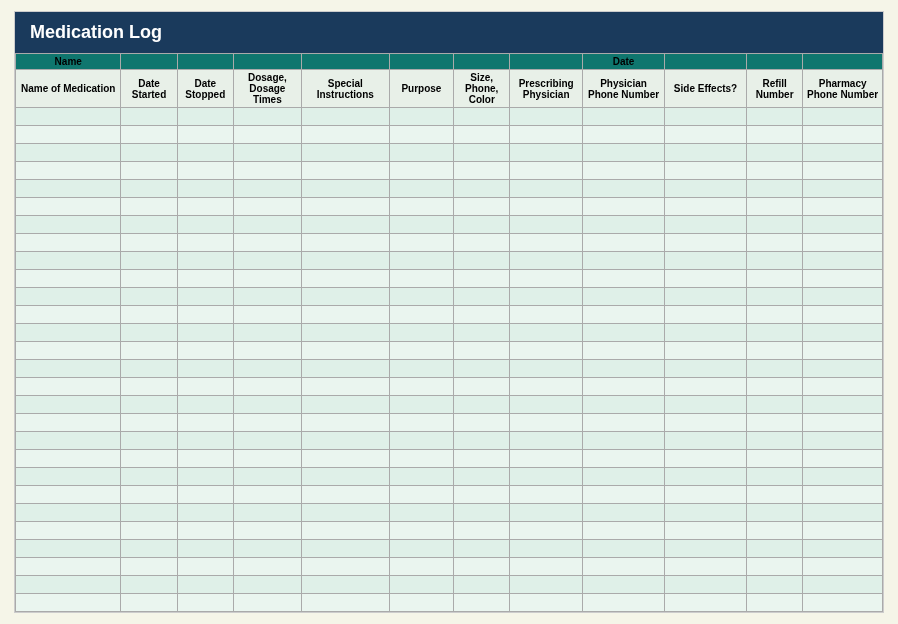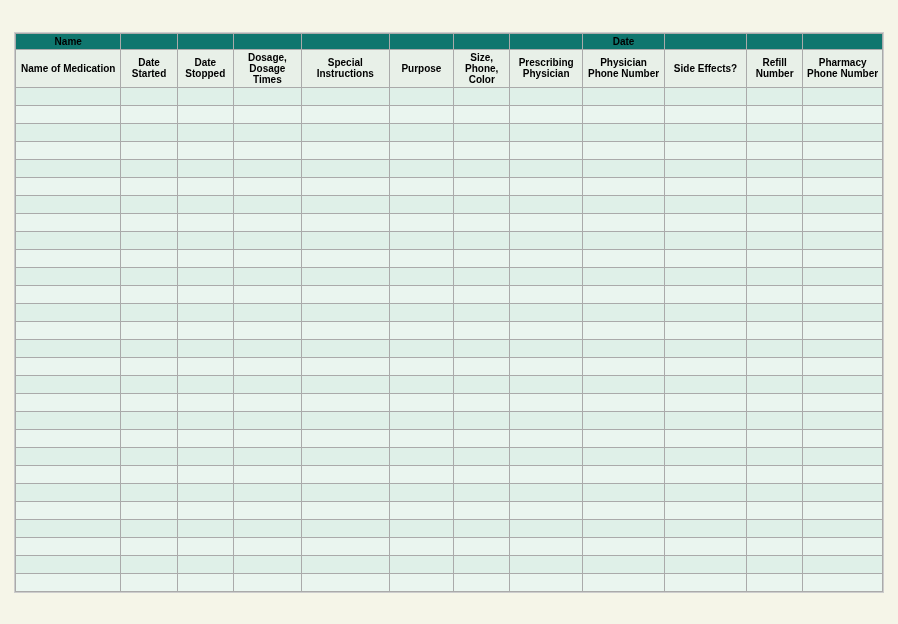--- a/index.html
+++ b/index.html
@@ -65,20 +65,23 @@
     .col-prescribing { width: 58px; }
     .col-phys-phone { width: 70px; }
     .col-side-effects { width: 70px; margin-left: 40px; }
     .col-refill { width: 48px; }
     .col-pharmacy { width: 68px; }
   </style>
 </head>
 <body>
 
 <div class="container">
+  <div class="title-bar">
+    <span>Medication Log</span>
+  </div>
   <table>
     <thead>
       <tr class="header-row-1">
         <th class="col-name-med" colspan="1" rowspan="1">Name</th>
         <th class="col-date-started" colspan="1"></th>
         <th class="col-date-stopped" colspan="1"></th>
         <th class="col-dosage" colspan="1"></th>
         <th class="col-special" colspan="1"></th>
         <th class="col-purpose" colspan="1"></th>
         <th class="col-size" colspan="1"></th>

